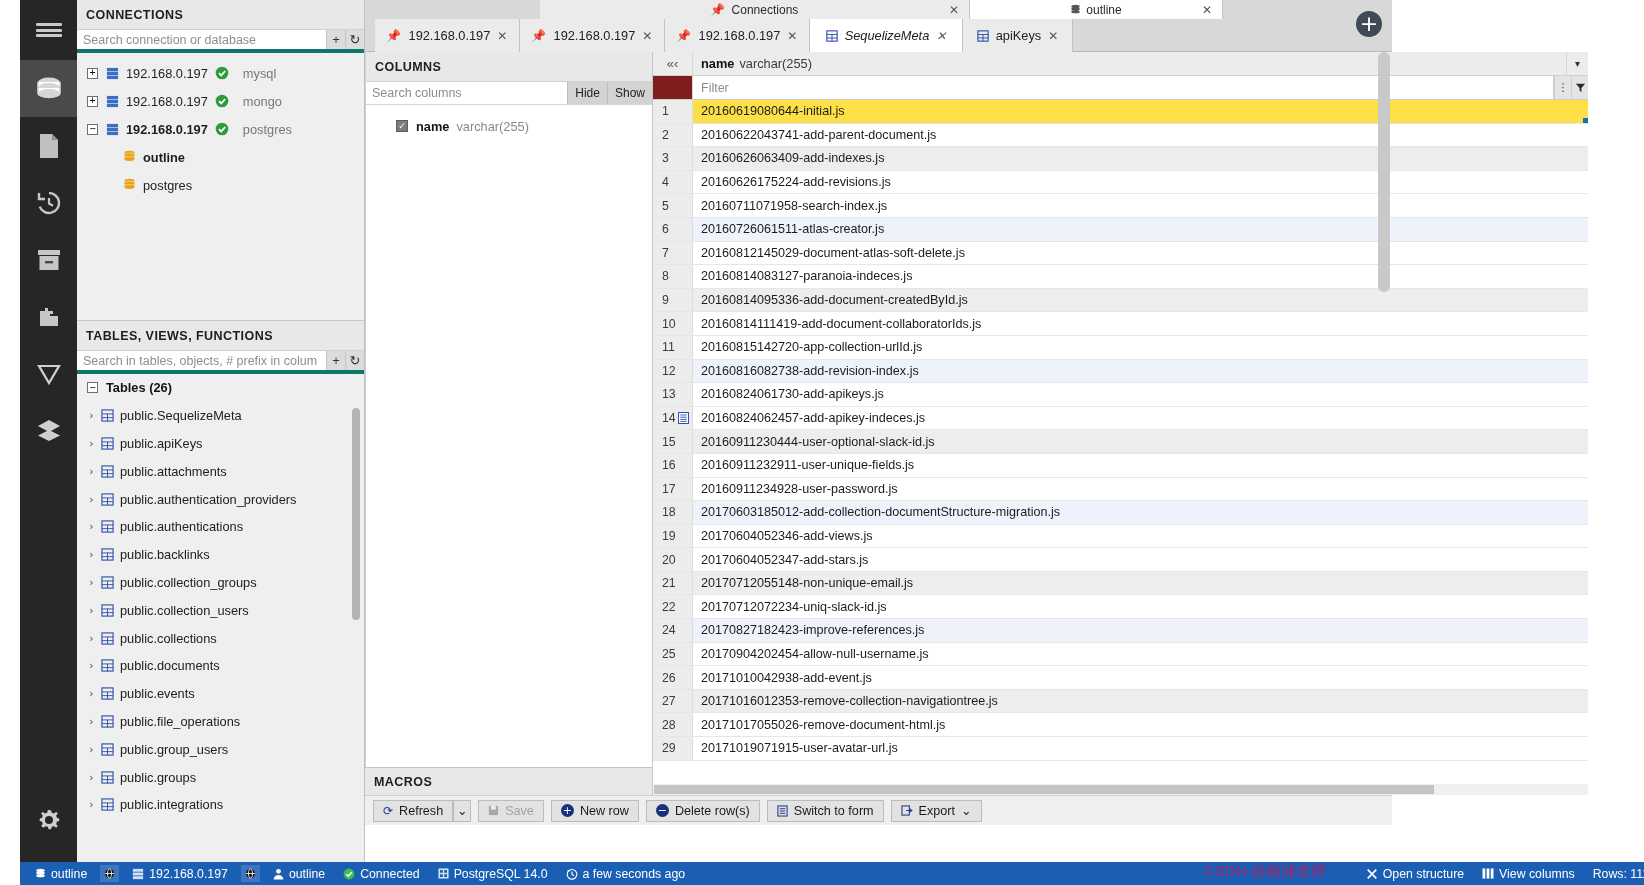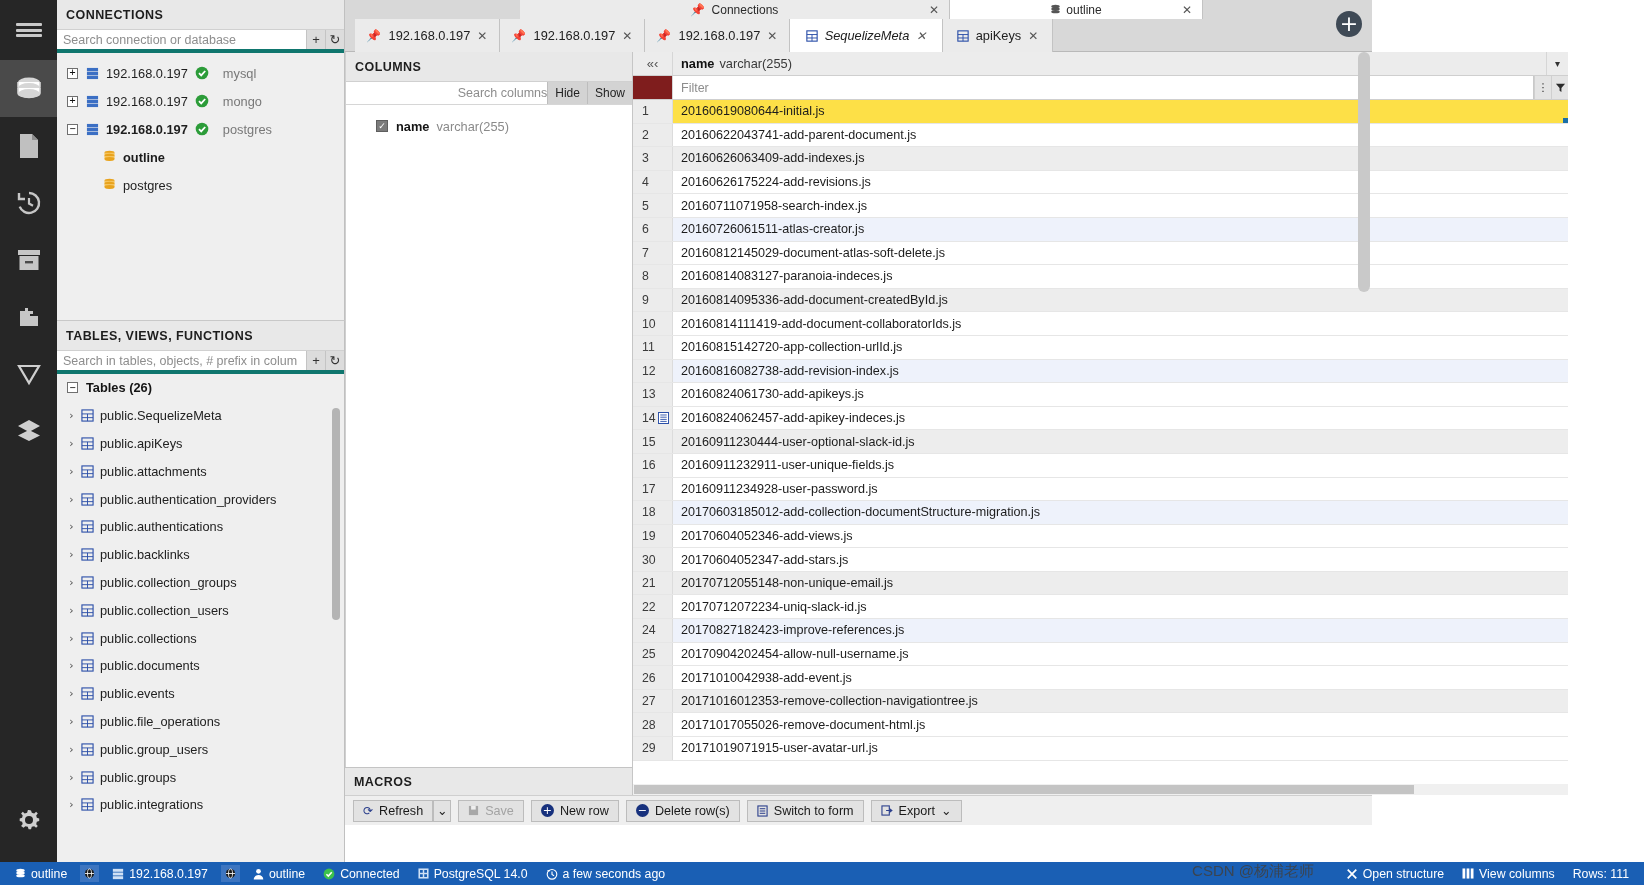--- a/index.html
+++ b/index.html
@@ -3,21 +3,21 @@
 <meta charset="utf-8">
 <style>
   * { box-sizing: border-box; margin: 0; padding: 0; }
   html, body {
     width: 1644px; height: 885px;
     font-family: "Liberation Sans", sans-serif;
     font-size: 13px;
     background: #ffffff;
     overflow: hidden;
   }
-  #app { position: relative; width: 1372px; height: 885px; }
+  #app { position: relative; width: 1372px; height: 885px; margin-left: 20px; }
 
   
   .rail {
     position: absolute; left: 0; top: 0; width: 57px; height: 862px;
     background: #262626;
     display: flex; flex-direction: column; align-items: center;
   }
   .rail-btn {
     width: 57px; height: 57px;
     display: flex; align-items: center; justify-content: center;
@@ -119,22 +119,22 @@
     font-size: 22px; line-height: 1; font-family: "DejaVu Sans", sans-serif;
   }
 
   
   .panel-cols {
     position: absolute; left: 345px; top: 52px; width: 288px; height: 715px;
     background: #ffffff; border-right: 1px solid #c6c6c6; border-left: 1px solid #d0d0d0;
   }
   .col-search { display: flex; height: 23px; border-bottom: 1px solid #d6d6d6; }
   .col-search input {
-    flex: 1; border: none; outline: none; font-size: 12.5px;
-    font-family: "Liberation Sans", sans-serif; color: #333; text-align: right;
+    flex: 1; border: none; outline: none; padding-left: 6px; font-size: 12.5px;
+    font-family: "Liberation Sans", sans-serif; color: #333;
   }
   .col-search input::placeholder { color: #8d8d8d; }
   .hs-btn {
     padding: 0 7px; background: #d3d3d3; border-left: 1px solid #bdbdbd;
     display: flex; align-items: center; font-size: 12px; color: #222; cursor: pointer;
   }
   .col-item { display: flex; align-items: center; height: 26px; padding-left: 30px; margin-top: 8px; }
   .cb {
     width: 12px; height: 12px; background: #7b7b7b; border: 1px solid #5e5e5e;
     display: inline-flex; align-items: center; justify-content: center;
@@ -214,21 +214,21 @@
   
   .status {
     position: absolute; left: 0; bottom: 0; width: 1644px; height: 23px;
     background: #1a5fb4; color: #fff; display: flex; align-items: center;
     font-size: 12.3px; padding: 0 6px;
   }
   .st { display: flex; align-items: center; gap: 5px; padding: 0 9px; height: 23px; white-space: nowrap; }
   .st-sq { width: 19px; height: 17px; background: #3d75c0; display: flex; align-items: center; justify-content: center; }
   .sgrow { flex: 1; }
   .watermark {
-    position: absolute; right: 58px; bottom: 4px; color: #404040; font-size: 15px;
+    position: absolute; right: 66px; bottom: 4px; color: #be185d; font-size: 15px;
     opacity: .85; pointer-events: none; white-space: nowrap;
   }
 </style>
 </head>
 <body>
 
 <div id="app">
 
   <div class="rail">
     <div class="rail-btn hamburger">
@@ -708,21 +708,21 @@
         </div>
         <div class="row tint">
           <div class="num">18</div>
           <div class="val">20170603185012-add-collection-documentStructure-migration.js</div>
         </div>
         <div class="row">
           <div class="num">19</div>
           <div class="val">20170604052346-add-views.js</div>
         </div>
         <div class="row">
-          <div class="num">30</div>
+          <div class="num">20</div>
           <div class="val">20170604052347-add-stars.js</div>
         </div>
         <div class="row alt">
           <div class="num">21</div>
           <div class="val">20170712055148-non-unique-email.js</div>
         </div>
         <div class="row">
           <div class="num">22</div>
           <div class="val">20170712072234-uniq-slack-id.js</div>
         </div>

